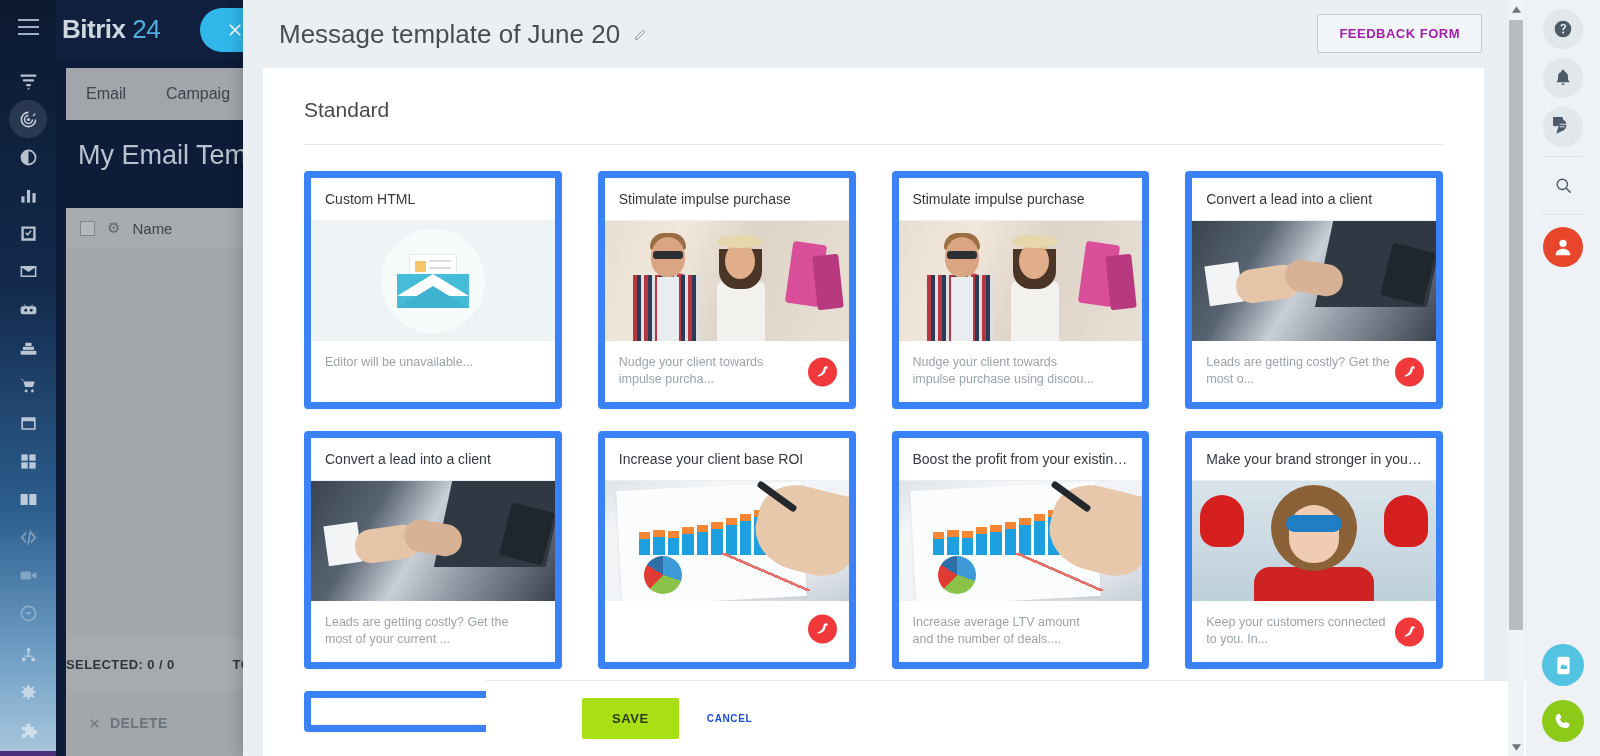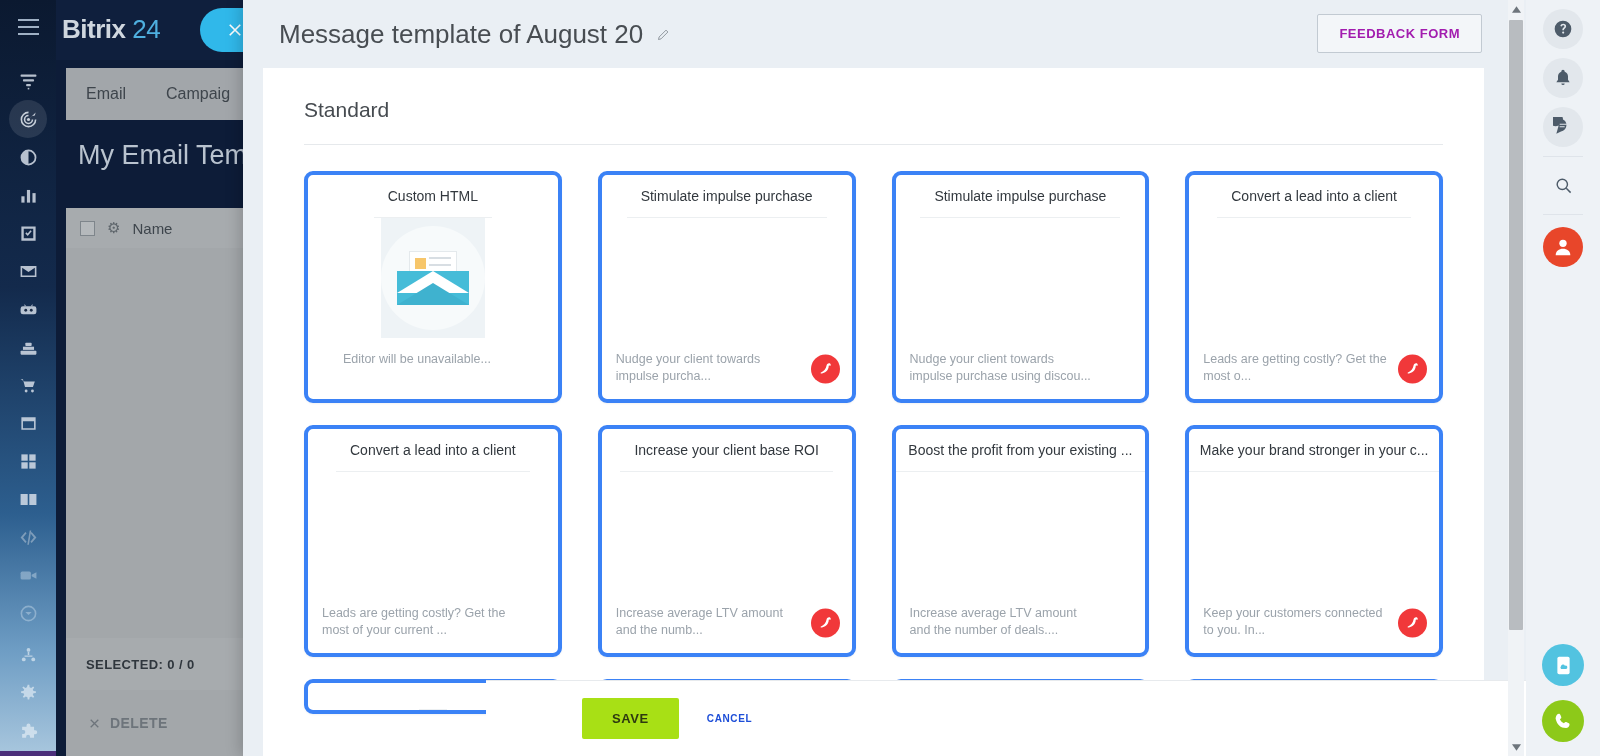--- a/index.html
+++ b/index.html
@@ -79,21 +79,21 @@
   .bg-colname { color: #3e454c; font-size: 15px; }
   .bg-tablebody {
     position: absolute; left: 66px; top: 248px; width: 380px; height: 390px;
     background: #a3a7aa; z-index: 2;
   }
   .bg-selected {
     position: absolute; left: 66px; top: 638px; width: 380px; height: 52px;
     background: #a7abae; z-index: 2; display: flex; align-items: center;
     color: #2f363d; font-size: 13px; font-weight: bold; letter-spacing: .4px;
   }
-  .bg-selected .lbl { padding-left: 20px; }
+  .bg-selected .lbl { }
   .bg-selected .tot { padding-left: 58px; }
   .bg-deletebar {
     position: absolute; left: 66px; top: 690px; width: 380px; height: 66px;
     background: #a3a7aa; z-index: 2; display: flex; align-items: center;
     color: #6d747b; font-size: 14px; font-weight: bold; letter-spacing: .4px; padding-left: 22px; gap: 9px;
   }
   .bg-deletebar svg { width: 13px; height: 13px; stroke: #6d747b; stroke-width: 2.4; fill: none; }
 
   
   .slider {
@@ -124,23 +124,23 @@
   .section-title {
     padding: 30px 0 0 41px; font-size: 21px; color: #464b50; font-weight: 300;
   }
   .section-rule { margin: 22px 41px 0 41px; border-top: 1px solid #e6e9ec; }
 
   .grid {
     padding: 26px 41px 0 41px;
     display: grid; grid-template-columns: repeat(4, 1fr); gap: 22px 36px;
   }
   .card {
-    background: #fff; border: 4px solid #3b82f6; border-radius: 9px;
+    background: #fff; border: 7px solid #3b82f6; border-radius: 4px;
     box-shadow: 0 1px 2px rgba(0,0,0,.05);
-    overflow: hidden; cursor: pointer; display: flex; flex-direction: column; align-items: center;
+    overflow: hidden; cursor: pointer; display: flex; flex-direction: column;
   }
   .card-title {
     padding: 13px 14px; font-size: 14px; color: #32383e;
     border-bottom: 1px solid #eceff1; white-space: nowrap; overflow: hidden; text-overflow: ellipsis;
   }
   .card-thumb { height: 120px; position: relative; overflow: hidden; }
   .card-foot {
     padding: 13px 46px 15px 14px; position: relative;
     font-size: 12.5px; line-height: 1.32; color: #9ba3ab; min-height: 56px;
   }
@@ -525,21 +525,21 @@
   <div class="bg-deletebar">
     <svg viewBox="0 0 24 24">
         <path d="M5 5l14 14M19 5L5 19"></path>
       </svg>
     <span>DELETE</span>
   </div>
 
   <div class="slider">
 
     <div class="slider-head">
-      <div class="slider-title">Message template of August 20</div>
+      <div class="slider-title">Message template of June 20</div>
       <span class="pencil-icon">
         <svg viewBox="0 0 24 24">
             <path d="M4 20l4-1 11-11-3-3L5 16z"></path>
           </svg>
       </span>
       <button class="feedback-btn">FEEDBACK FORM</button>
     </div>
 
     <div class="slider-body">
       <div class="section-title">Standard</div>
@@ -663,21 +663,20 @@
                 <i style="height:80%"></i>
                 <i style="height:88%"></i>
                 <i style="height:96%"></i>
               </div>
             <div class="pie"></div>
               <div class="line"></div>
             <div class="hand"></div>
               <div class="pen"></div>
           </div>
           <div class="card-foot">
-            <span>Increase average LTV amount and the numb...</span>
             <span class="chili">
               <svg viewBox="0 0 24 24">
                   <path d="M17 4c1.6 0 2.4 1 2.4 2.2 0 .8-.5 1.3-1.1 1.3-.5 0-.9-.3-1.2-.3-.4 0-.6.3-.6.8 0 4.6-3.6 8.6-8.4 9.9-1.6.4-2.6.5-3.1.2-.4-.2-.2-.7.6-1.1 4.3-2 7.2-5.6 7.8-9.6.3-2.1 1.6-3.4 3.6-3.4z" fill="#fff"></path>
                 </svg>
             </span>
           </div>
         </div>
 
         <div class="card">
           <div class="card-title">Boost the profit from your existing ...</div>

